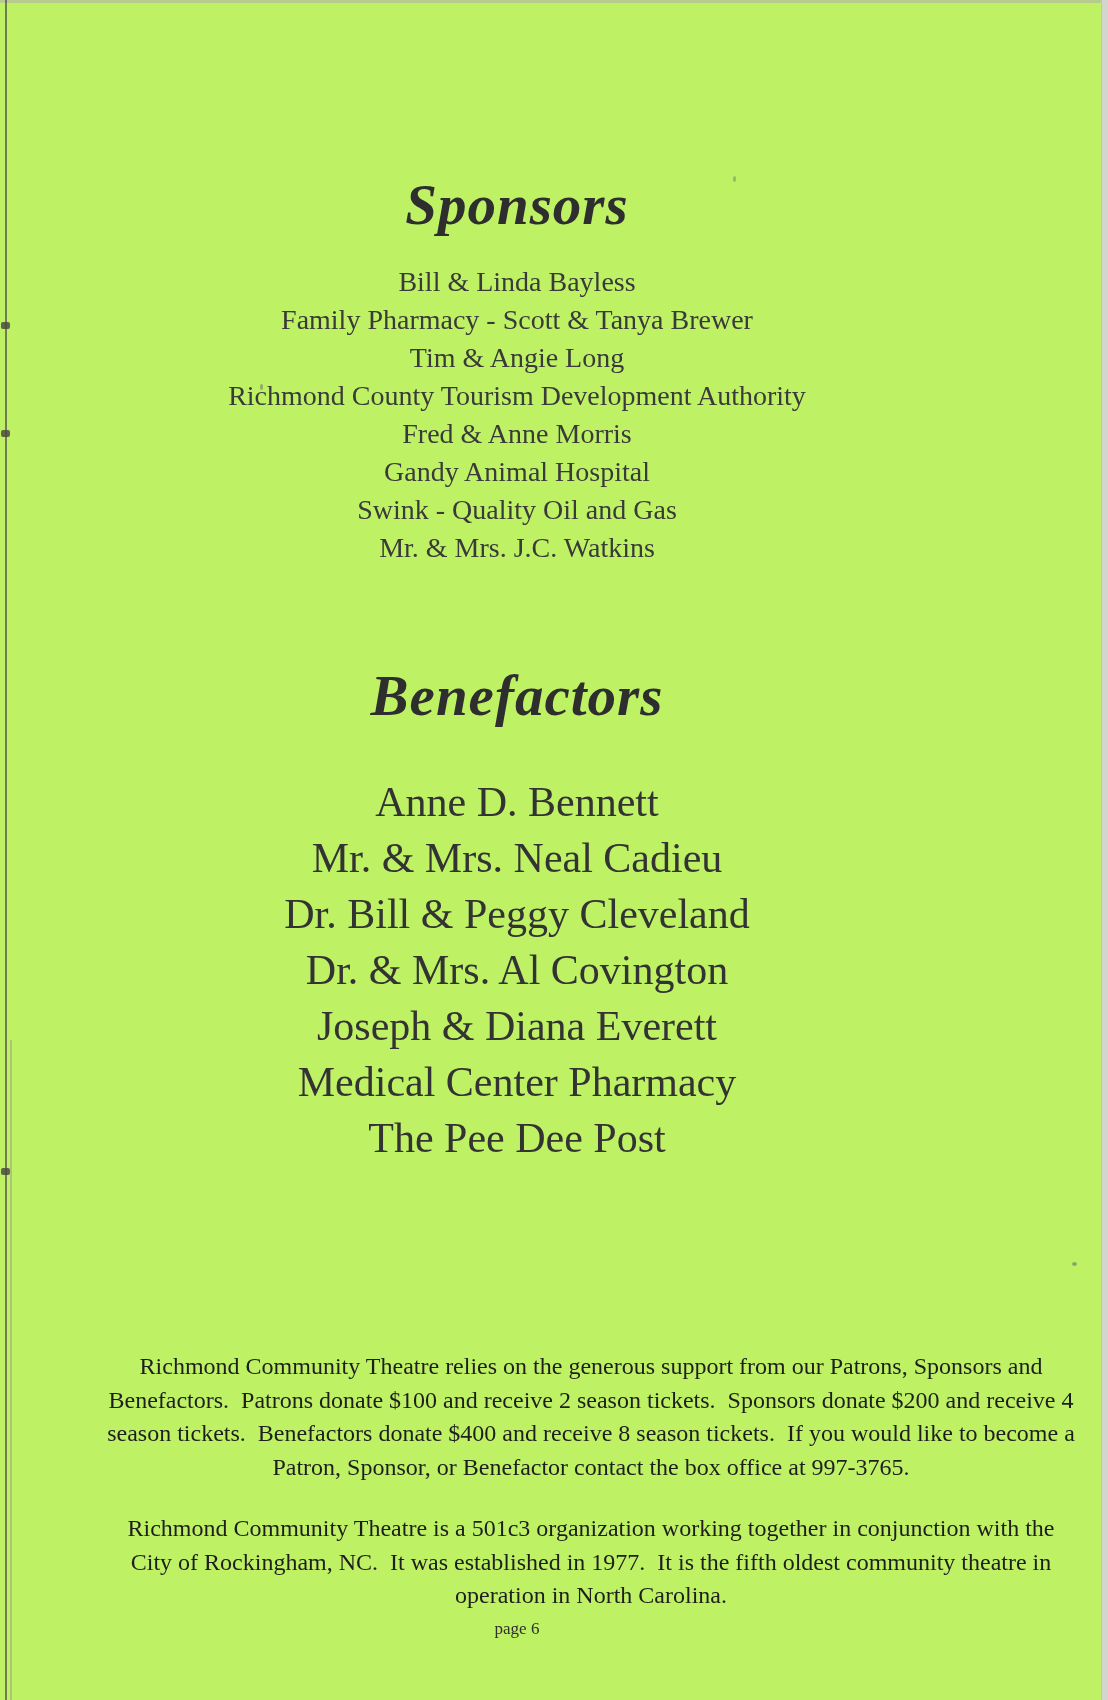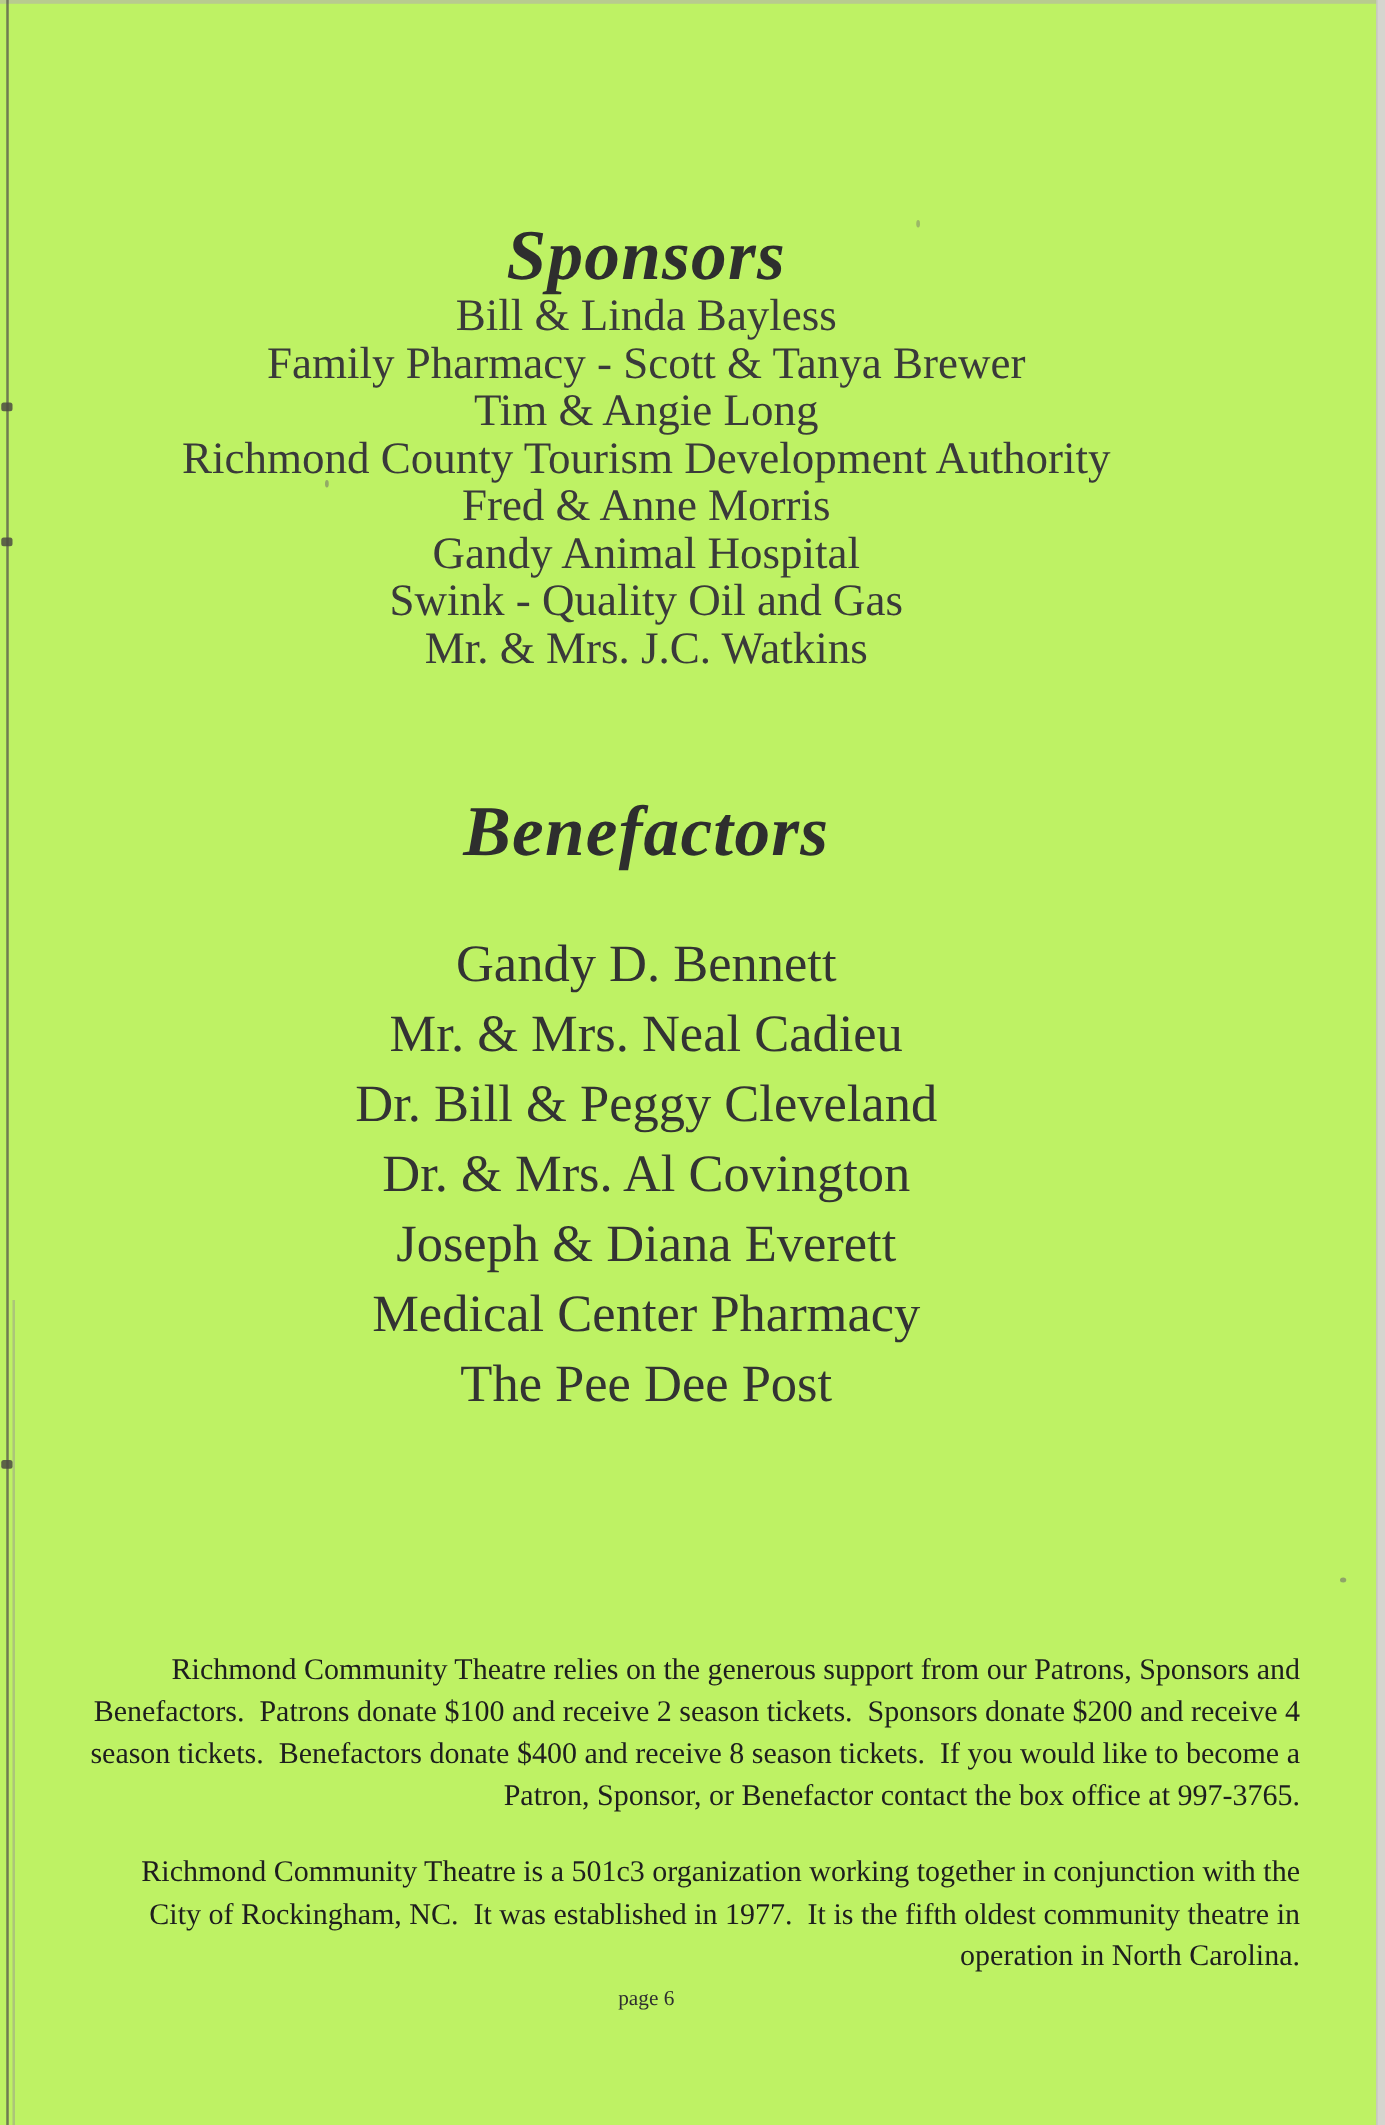--- a/index.html
+++ b/index.html
@@ -21,34 +21,35 @@
     font-size: 57px;
     font-weight: bold;
     font-style: italic;
     color: #2e2e2e;
     line-height: 1;
     letter-spacing: 1px;
   }
   .sponsors-title { margin-top: 176px; }
   .benefactors-title { margin-top: 100px; }
   .sponsor-list {
-    font-size: 36px;
+    margin-top: 30px;
+    font-size: 28px;
     line-height: 38px;
     color: #3a3a3a;
   }
   .benefactor-list {
     margin-top: 50px;
     font-size: 42px;
     line-height: 56px;
     color: #333333;
   }
   .body-paragraph {
-    margin-left: 68px;
+    margin-left: 105px;
     width: 972px;
-    text-align: right;
+    text-align: center;
     font-size: 24px;
     line-height: 33.5px;
     color: #1e1e1e;
     white-space: pre-wrap;
   }
   .para-1 { margin-top: 184px; }
   .para-2 { margin-top: 28px; }
   .page-number {
     margin-top: 6px;
     text-align: center;
@@ -97,21 +98,21 @@
         <div class="sponsor-name">Richmond County Tourism Development Authority</div>
         <div class="sponsor-name">Fred &amp; Anne Morris</div>
         <div class="sponsor-name">Gandy Animal Hospital</div>
         <div class="sponsor-name">Swink - Quality Oil and Gas</div>
         <div class="sponsor-name">Mr. &amp; Mrs. J.C. Watkins</div>
       </div>
 
     <h1 class="section-title benefactors-title">Benefactors</h1>
 
     <div class="benefactor-list">
-        <div class="benefactor-name">Gandy D. Bennett</div>
+        <div class="benefactor-name">Anne D. Bennett</div>
         <div class="benefactor-name">Mr. &amp; Mrs. Neal Cadieu</div>
         <div class="benefactor-name">Dr. Bill &amp; Peggy Cleveland</div>
         <div class="benefactor-name">Dr. &amp; Mrs. Al Covington</div>
         <div class="benefactor-name">Joseph &amp; Diana Everett</div>
         <div class="benefactor-name">Medical Center Pharmacy</div>
         <div class="benefactor-name">The Pee Dee Post</div>
       </div>
 
     <p class="body-paragraph para-1">Richmond Community Theatre relies on the generous support from our Patrons, Sponsors and Benefactors.  Patrons donate $100 and receive 2 season tickets.  Sponsors donate $200 and receive 4 season tickets.  Benefactors donate $400 and receive 8 season tickets.  If you would like to become a Patron, Sponsor, or Benefactor contact the box office at 997-3765.</p>
 

